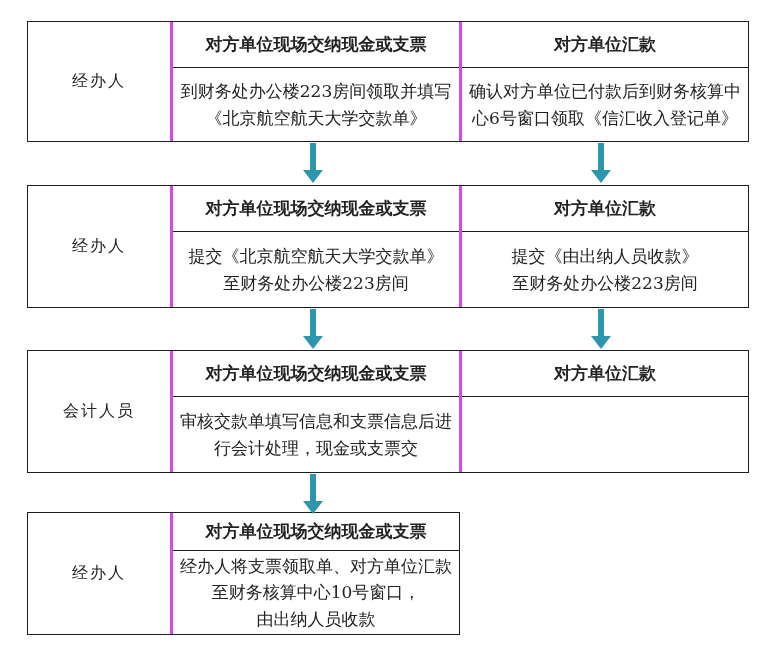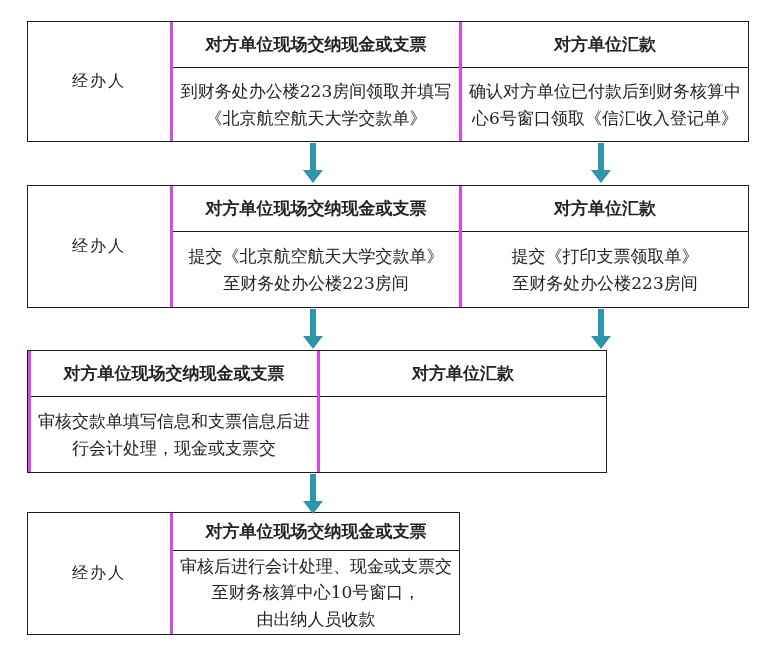--- a/index.html
+++ b/index.html
@@ -125,37 +125,38 @@
 
   <div class="row row-h2">
     <div class="role-cell">经办人</div>
     <div class="col">
       <div class="col-header">对方单位现场交纳现金或支票</div>
       <div class="col-body">提交《北京航空航天大学交款单》
 至财务处办公楼223房间</div>
     </div>
     <div class="col">
       <div class="col-header">对方单位汇款</div>
-      <div class="col-body">提交《打印支票领取单》
+      <div class="col-body">提交《由出纳人员收款》
 至财务处办公楼223房间</div>
     </div>
   </div>
 
   <div class="gap gap-2">
     <div class="arrow arrow-left">
       <div class="stem"></div>
       <div class="head"></div>
     </div>
     <div class="arrow arrow-right">
       <div class="stem"></div>
       <div class="head"></div>
     </div>
   </div>
 
   <div class="row row-h2">
+    <div class="role-cell">会计人员</div>
     <div class="col">
       <div class="col-header">对方单位现场交纳现金或支票</div>
       <div class="col-body">审核交款单填写信息和支票信息后进
 行会计处理，现金或支票交</div>
     </div>
     <div class="col">
       <div class="col-header">对方单位汇款</div>
     </div>
   </div>
 
@@ -163,19 +164,19 @@
     <div class="arrow arrow-left">
       <div class="stem"></div>
       <div class="head"></div>
     </div>
   </div>
 
   <div class="row row-h2">
     <div class="role-cell">经办人</div>
     <div class="col">
       <div class="col-header">对方单位现场交纳现金或支票</div>
-      <div class="col-body">审核后进行会计处理、现金或支票交
+      <div class="col-body">经办人将支票领取单、对方单位汇款
 至财务核算中心10号窗口，
 由出纳人员收款</div>
     </div>
   </div>
 
 </div>
 
 </body></html>

